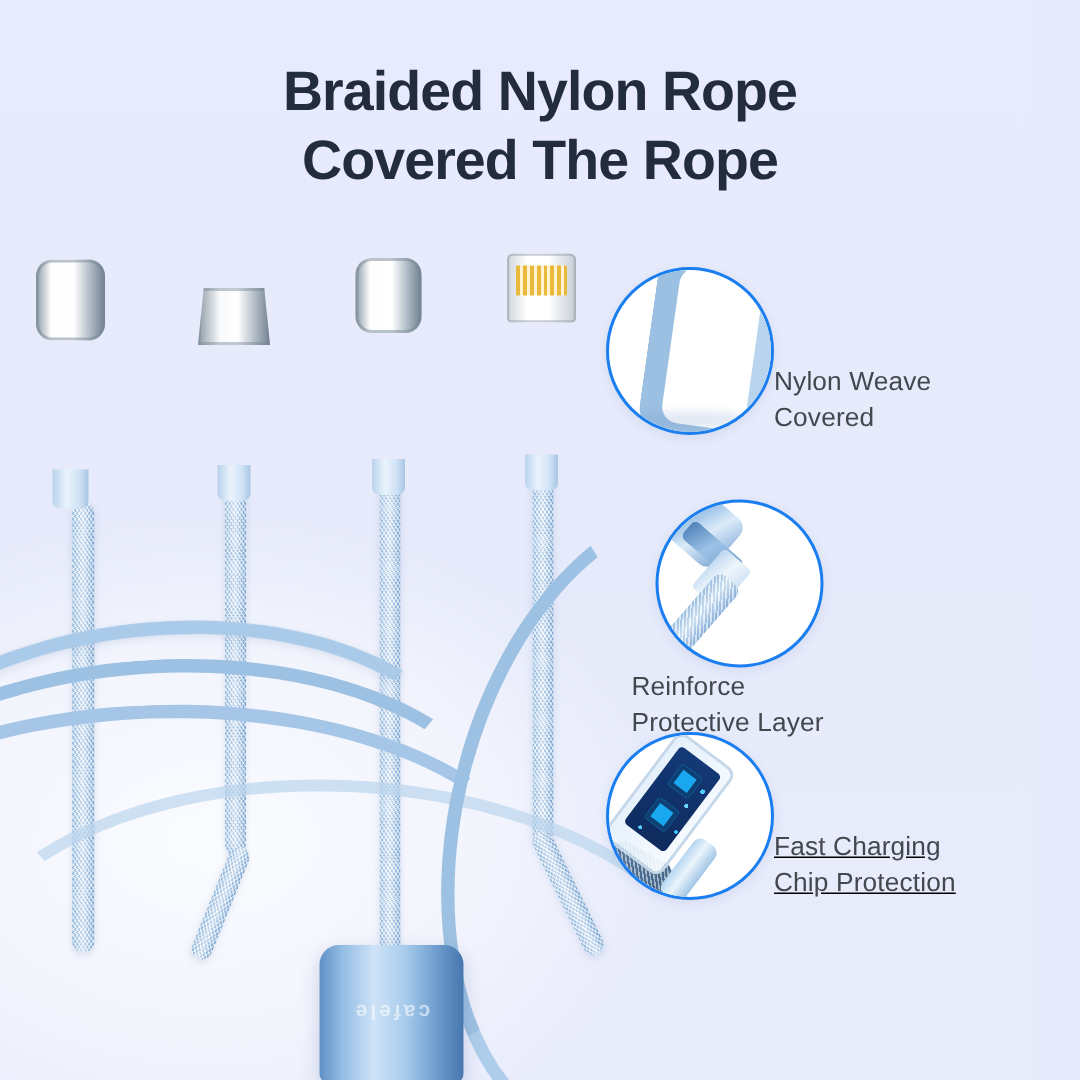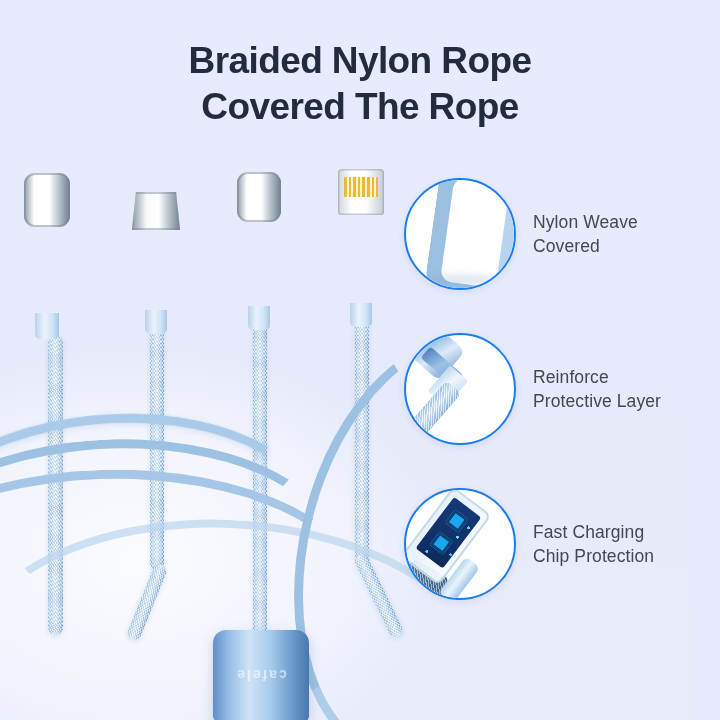--- a/index.html
+++ b/index.html
@@ -71,21 +71,21 @@
   .hub{position:absolute;left:213px;top:630px;width:96px;height:92px;}
   .hub .hbody{position:absolute;inset:0;border-radius:13px 13px 6px 6px;overflow:hidden;
     background:linear-gradient(90deg,#5f8fc6 0%, #93bde4 16%, #cfe3f7 38%, #a6cbec 60%, #6d9bcd 82%, #46runaway);
     background:linear-gradient(90deg,#5f8fc6 0%, #93bde4 16%, #cfe3f7 38%, #a6cbec 60%, #6d9bcd 82%, #4677ae 100%);
     box-shadow:0 4px 12px rgba(70,100,150,.25);}
   .hub .hbrand{position:absolute;left:0;right:0;top:40%;text-align:center;
     color:rgba(255,255,255,.55);font-size:14px;font-weight:700;letter-spacing:2px;
     transform:rotate(180deg);}
 
   
-  .feat{position:absolute;display:flex;align-items:center;gap:17px;}
+  .feat{position:absolute;display:flex;align-items:flex-end;}
   .feat .circle{position:relative;width:108px;height:108px;border-radius:50%;
     border:2.5px solid #1a7ef0;background:#ffffff;overflow:hidden;flex:0 0 auto;
     box-shadow:0 2px 7px rgba(40,90,160,.10);}
   .feat .ftext{color:#43484f;font-size:17.5px;line-height:24px;font-weight:400;
     letter-spacing:.1px;white-space:pre-line;}
 
   
   .c1 .u{position:absolute;left:26px;top:-14px;width:56px;height:104px;
     border:15px solid transparent;
     border-left-color:#9cc0e2;border-bottom-color:#9cc0e2;border-right-color:#b9d4ee;
@@ -235,32 +235,32 @@
   <div class="feat c1" style="left:404px;top:178px;">
     <div class="circle">
       <div class="u"></div>
         <div class="u2"></div>
         <div class="sh"></div>
     </div>
     <div class="ftext">Nylon Weave
 Covered</div>
   </div>
 
-  <div class="feat c2" style="left:404px;top:333px;">
+  <div class="feat c2" style="left:421px;top:333px;flex-direction:column;">
     <div class="circle">
       <div class="plug"></div>
         <div class="ring"></div>
         <div class="rel"></div>
         <div class="cb"></div>
     </div>
     <div class="ftext">Reinforce
 Protective Layer</div>
   </div>
 
-  <div class="feat c3" style="left:404px;top:488px;">
+  <div class="feat c3" style="left:404px;top:488px;text-decoration:underline;">
     <div class="circle">
       <div class="corner"></div>
       <div class="shell">
         <div class="pcb">
           <div class="dots"></div>
           <div class="chip a"></div>
           <div class="chip b"></div>
         </div>
       </div>
       <div class="cb"></div>

